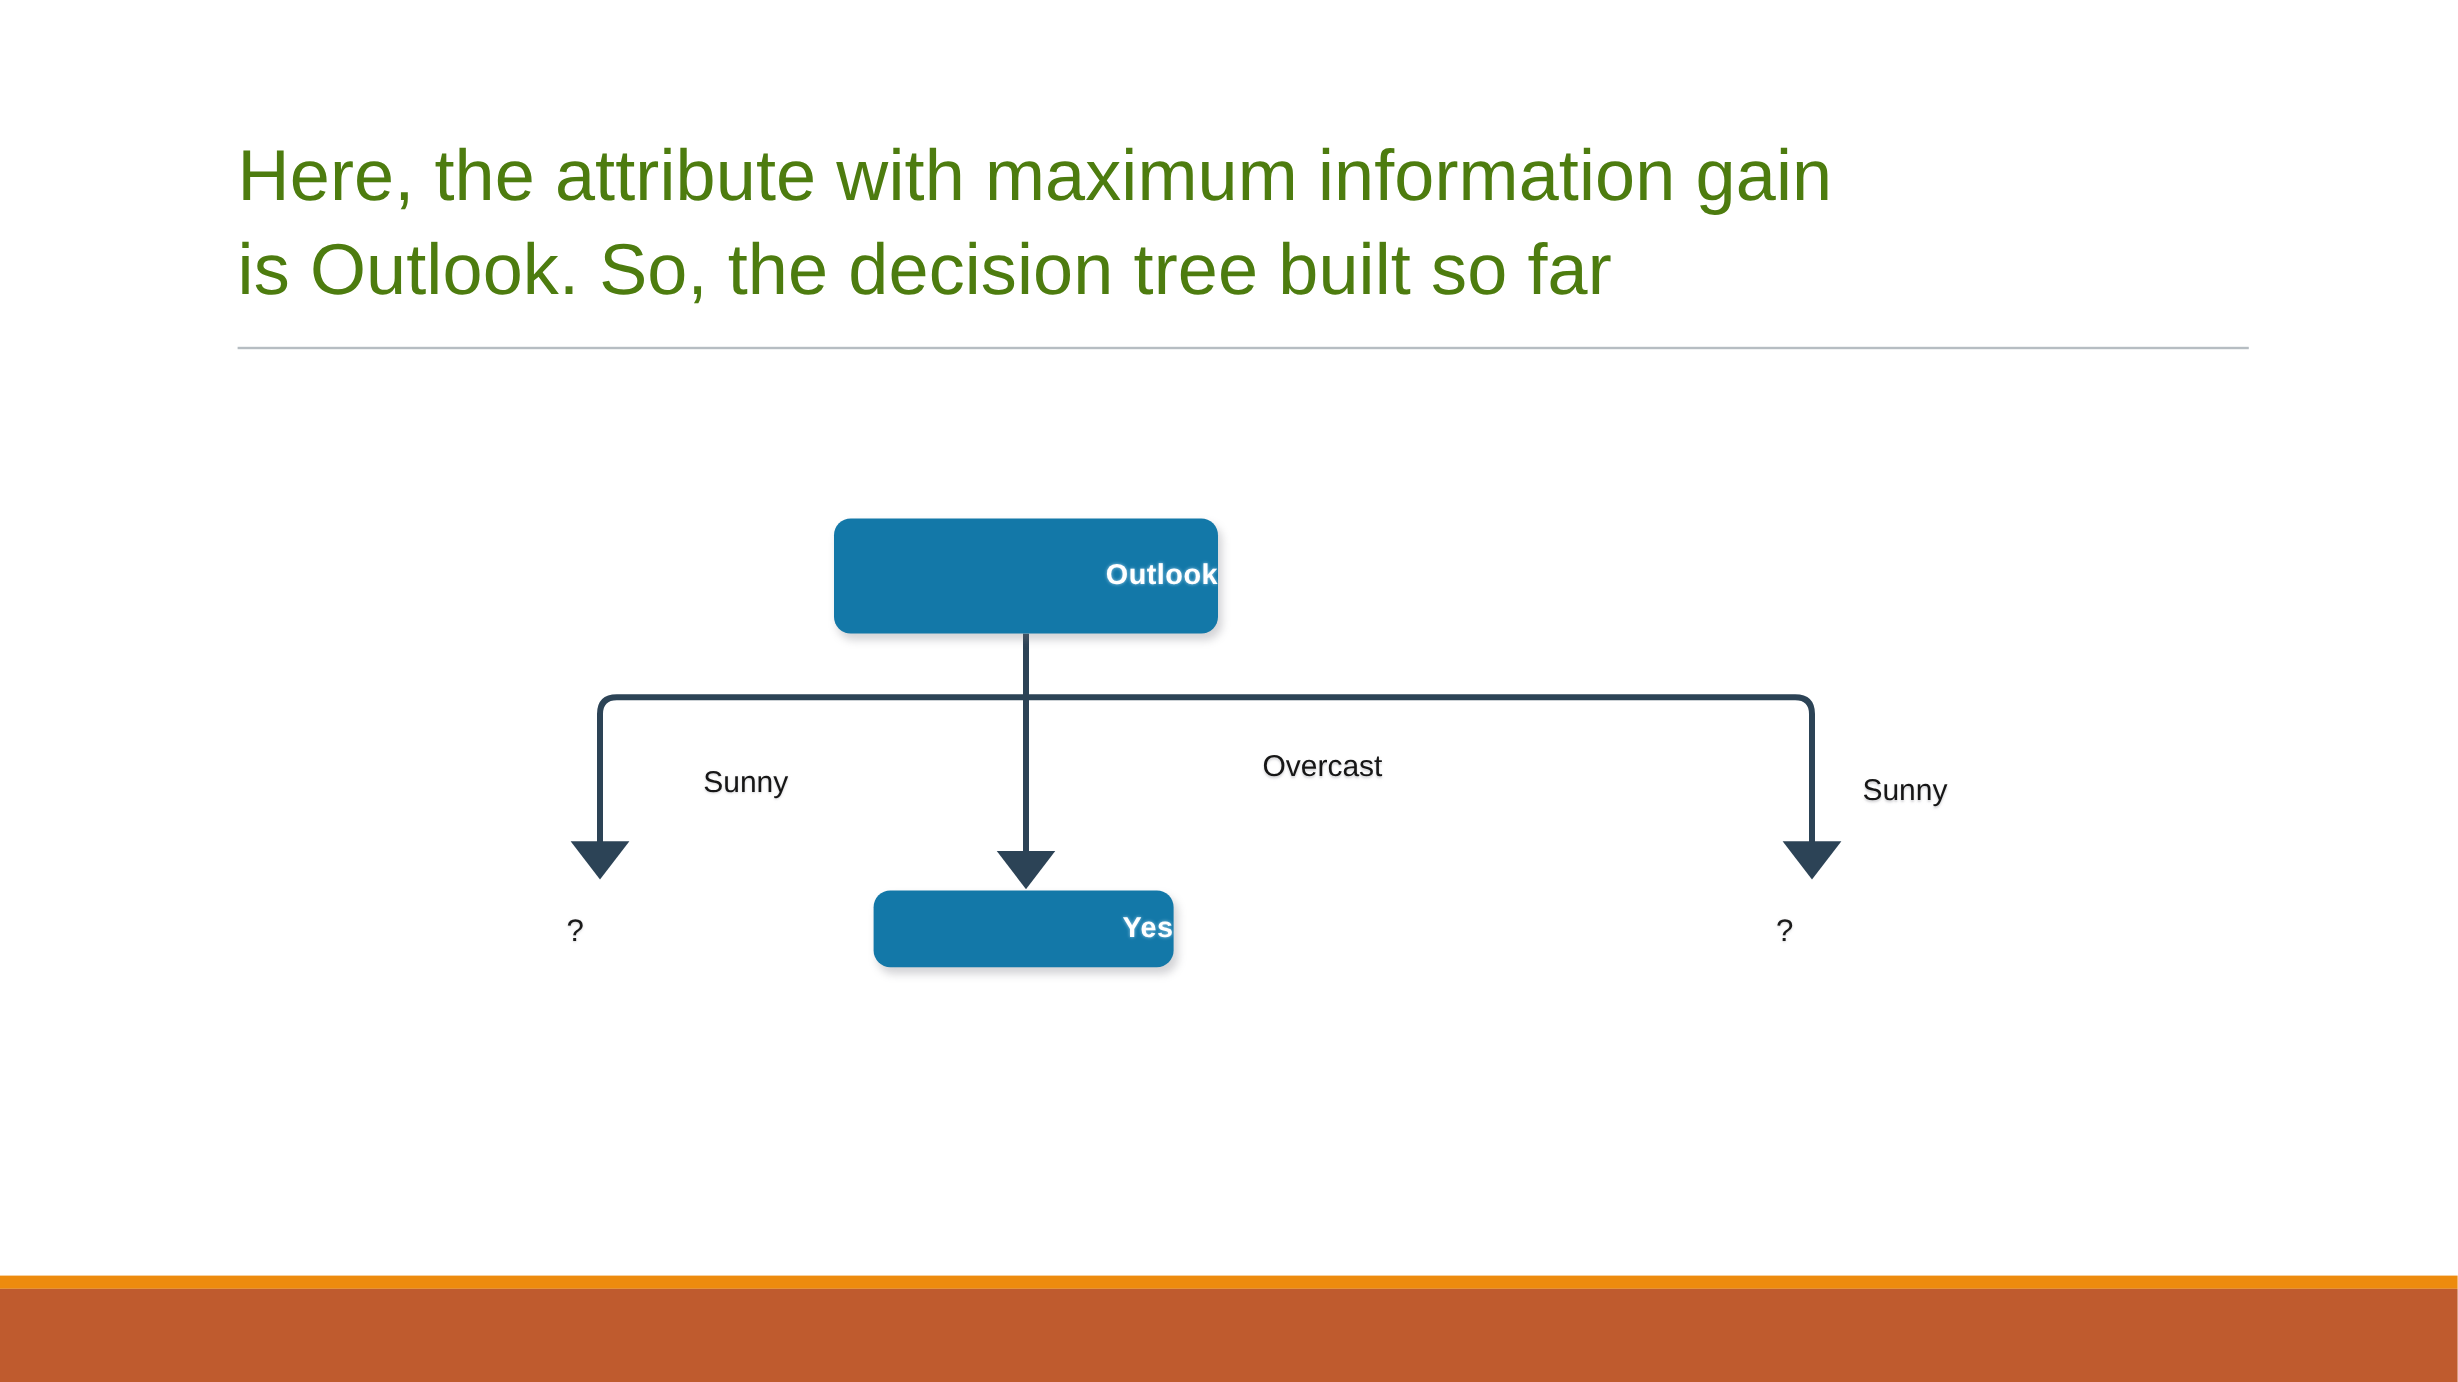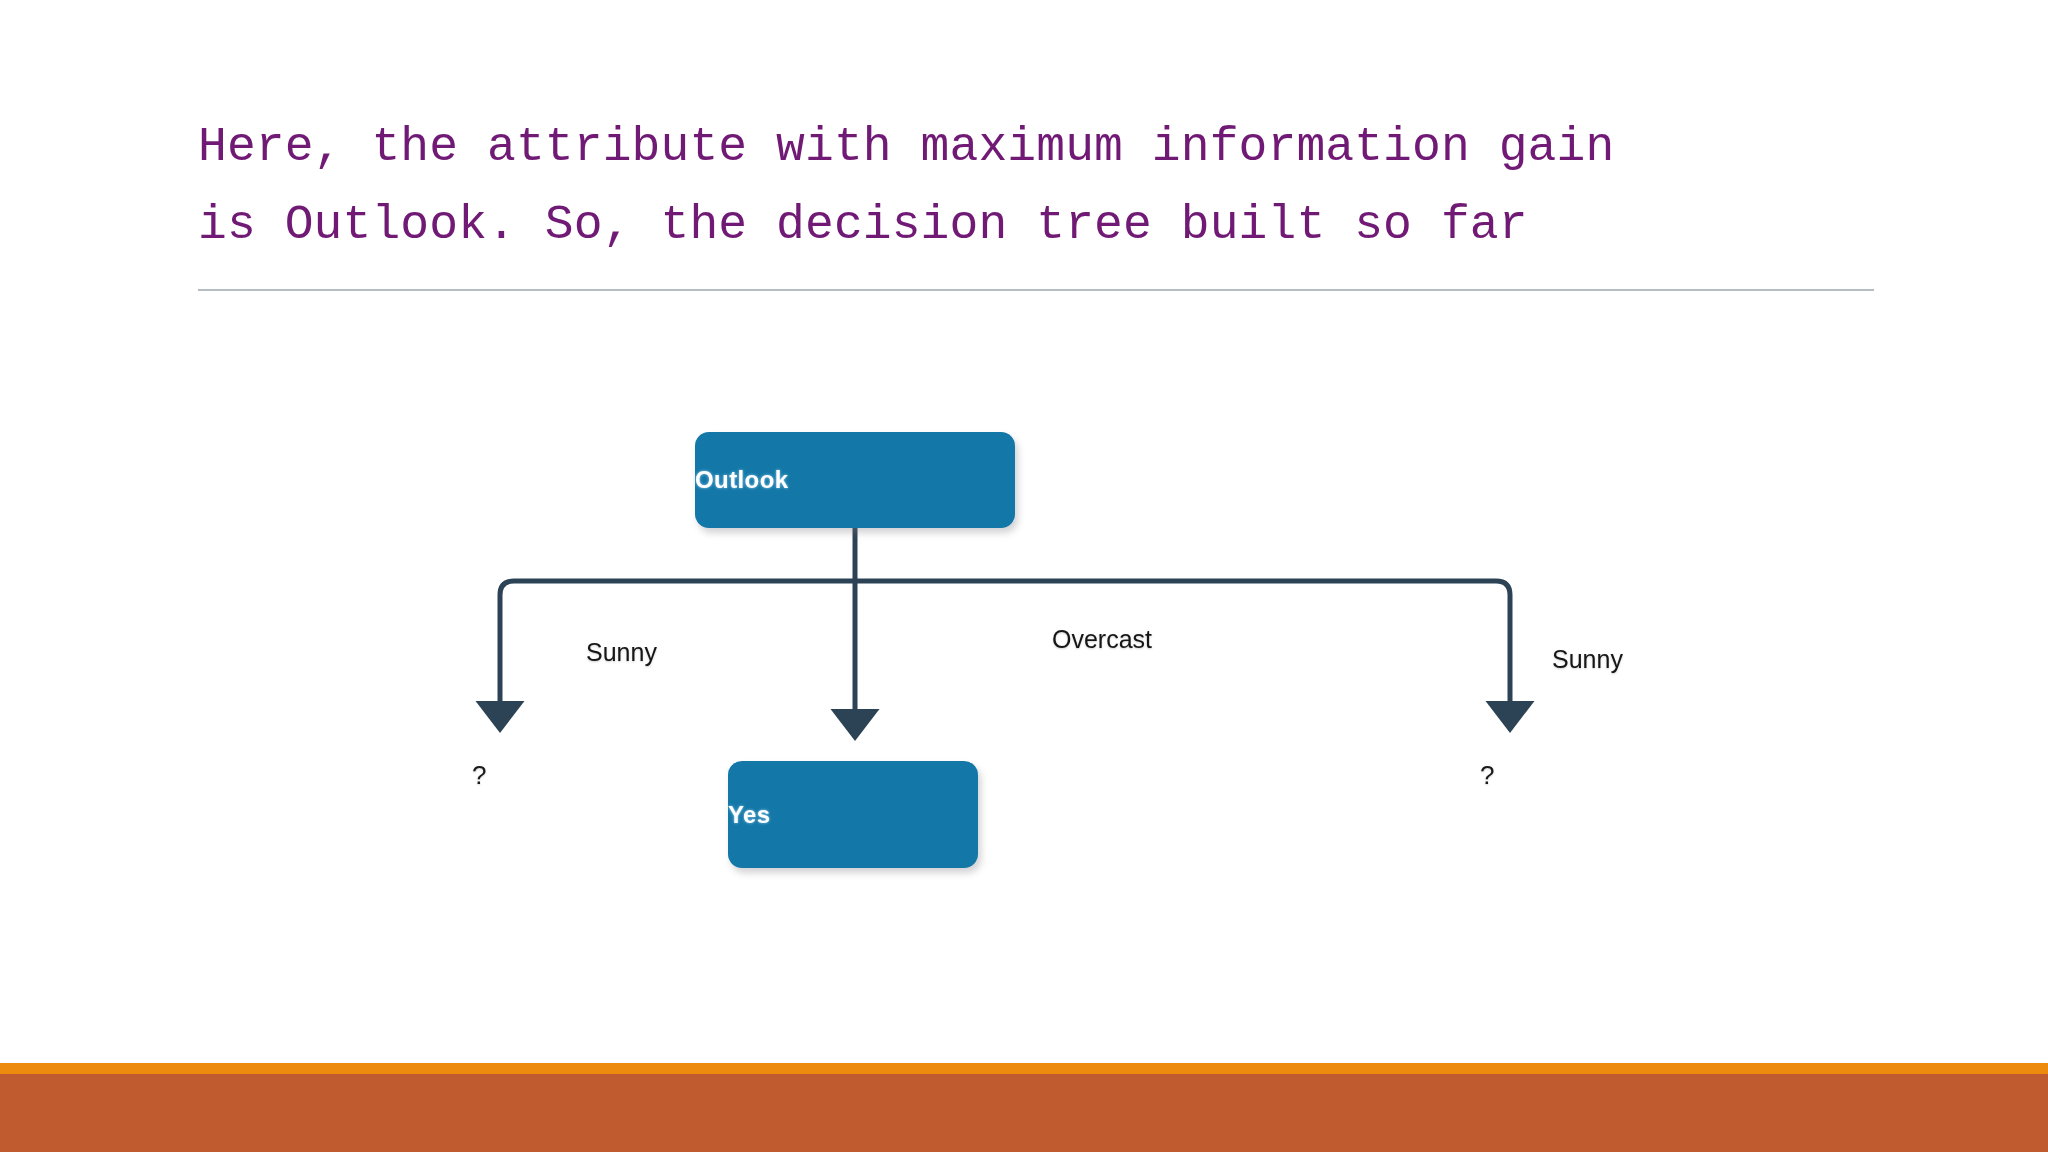--- a/index.html
+++ b/index.html
@@ -23,25 +23,25 @@
   }
 
   
   #title-block {
     position: absolute;
     left: 198px;
     top: 108px;
     width: 1680px;
   }
   .title-line {
-    font-family: Liberation Mono, monospace;
-    font-size: 48px;
+    font-family: Liberation Sans, sans-serif;
+    font-size: 60px;
     line-height: 78px;
     font-weight: 400;
-    color: #701a75;
+    color: #4d7c0f;
     letter-spacing: 0.1px;
     white-space: nowrap;
   }
   #title-rule {
     position: absolute;
     left: 198px;
     top: 289px;
     width: 1676px;
     height: 2px;
     background: #b6bdc2;
@@ -65,41 +65,41 @@
   }
 
   
   .node {
     position: absolute;
     background: #1378a8;
     border-radius: 14px;
     box-shadow: 3px 5px 7px rgba(120,120,130,0.33);
     display: flex;
     align-items: center;
-    justify-content: flex-start;
+    justify-content: flex-end;
   }
   .node-label {
     color: #ffffff;
     font-family: "Liberation Sans", sans-serif;
     font-weight: bold;
     font-size: 24px;
     letter-spacing: 0.4px;
     text-shadow: 0 0 3px rgba(180,220,245,0.85);
   }
   #node-outlook {
     left: 275px;
     top: 37px;
     width: 320px;
     height: 96px;
   }
   #node-yes {
     left: 308px;
-    top: 366px;
+    top: 347px;
     width: 250px;
-    height: 107px;
+    height: 64px;
   }
 
   
   .edge-label {
     position: absolute;
     font-family: "Liberation Sans", sans-serif;
     font-size: 25px;
     color: #161616;
     white-space: nowrap;
     text-shadow: 0 1px 2px rgba(170,170,175,0.55);

